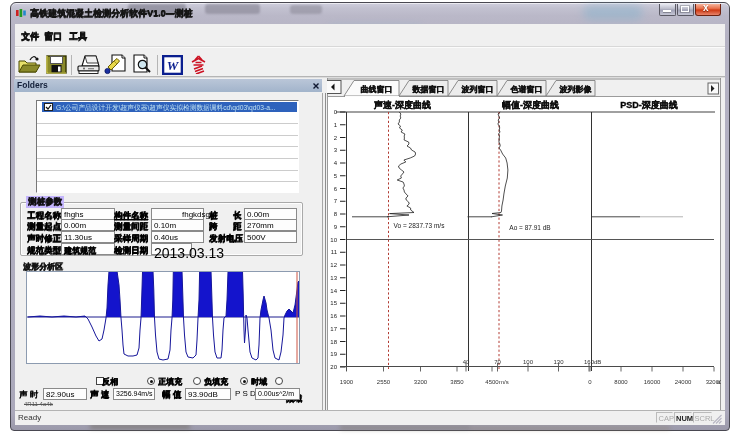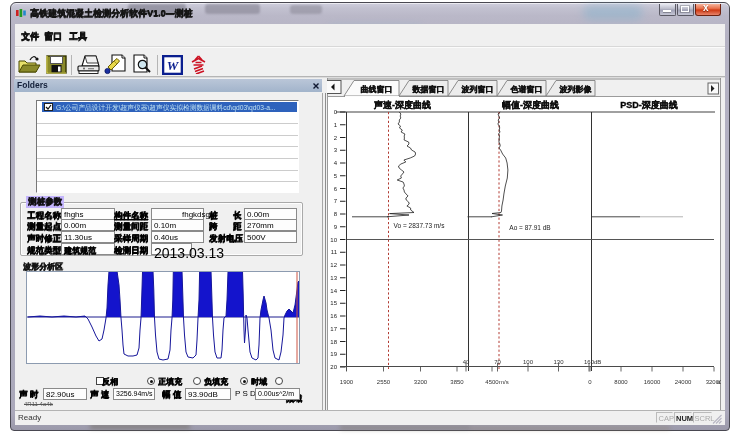--- a/index.html
+++ b/index.html
@@ -169,21 +169,21 @@
 <div class="abs" style="left:147px;top:377px;width:8px;height:8px;border:1px solid #444;border-radius:50%;background:#fff;"></div>
 <div class="abs" style="left:149.5px;top:379.5px;width:3px;height:3px;border-radius:50%;background:#111;"></div>
 <div class="t" style="left:158px;top:376px;font-size:8px;color:#000;font-weight:bold;text-shadow:0.5px 0 currentColor,0 0.5px currentColor;">正填充</div>
 <div class="abs" style="left:193px;top:377px;width:8px;height:8px;border:1px solid #444;border-radius:50%;background:#fff;"></div>
 <div class="t" style="left:204px;top:376px;font-size:8px;color:#000;font-weight:bold;text-shadow:0.5px 0 currentColor,0 0.5px currentColor;">负填充</div>
 <div class="abs" style="left:240px;top:377px;width:8px;height:8px;border:1px solid #444;border-radius:50%;background:#fff;"></div>
 <div class="abs" style="left:242.5px;top:379.5px;width:3px;height:3px;border-radius:50%;background:#111;"></div>
 <div class="t" style="left:251px;top:376px;font-size:8px;color:#000;font-weight:bold;text-shadow:0.5px 0 currentColor,0 0.5px currentColor;">时域</div>
 <div class="abs" style="left:275px;top:377px;width:8px;height:8px;border:1px solid #444;border-radius:50%;background:#fff;"></div>
 <div class="t" style="left:286px;top:376px;font-size:8px;color:#000;font-weight:bold;text-shadow:0.5px 0 currentColor,0 0.5px currentColor;margin-top:17px;">频域</div>
-<div class="t" style="left:19px;top:389px;font-size:8.5px;color:#000;font-weight:bold;text-shadow:0.5px 0 currentColor,0 0.5px currentColor;">声 时</div>
+<div class="t" style="left:19px;top:389px;font-size:8.5px;color:#000;font-weight:normal;text-shadow:0.5px 0 currentColor,0 0.5px currentColor;">声 时</div>
 <div class="abs" style="left:43px;top:388px;width:44px;height:12px;background:#fdfdfd;border:1px solid #8a8a8a;"></div>
 <div class="t" style="left:46px;top:390px;font-size:8px;color:#000;">82.90us</div>
 <div class="t" style="left:90px;top:389px;font-size:8.5px;color:#000;font-weight:bold;text-shadow:0.5px 0 currentColor,0 0.5px currentColor;">声 速</div>
 <div class="abs" style="left:113px;top:388px;width:42px;height:12px;background:#fdfdfd;border:1px solid #8a8a8a;"></div>
 <div class="t" style="left:116px;top:390px;font-size:7px;color:#000;">3256.94m/s</div>
 <div class="t" style="left:162px;top:389px;font-size:8.5px;color:#000;font-weight:bold;text-shadow:0.5px 0 currentColor,0 0.5px currentColor;">幅 值</div>
 <div class="abs" style="left:185px;top:388px;width:46px;height:12px;background:#fdfdfd;border:1px solid #8a8a8a;"></div>
 <div class="t" style="left:188px;top:390px;font-size:8px;color:#000;">93.90dB</div>
 <div class="t" style="left:235px;top:389px;font-size:8px;color:#000;">P S D</div>
 <div class="abs" style="left:255px;top:388px;width:45px;height:12px;background:#fdfdfd;border:1px solid #8a8a8a;"></div>

